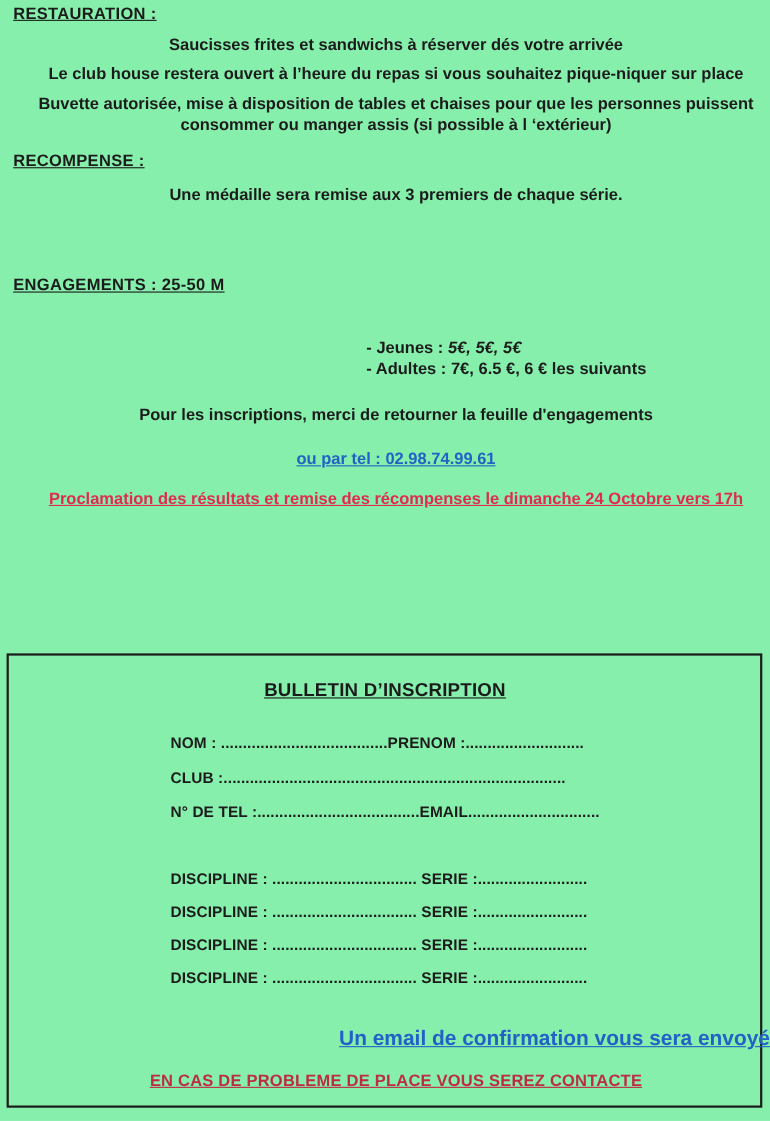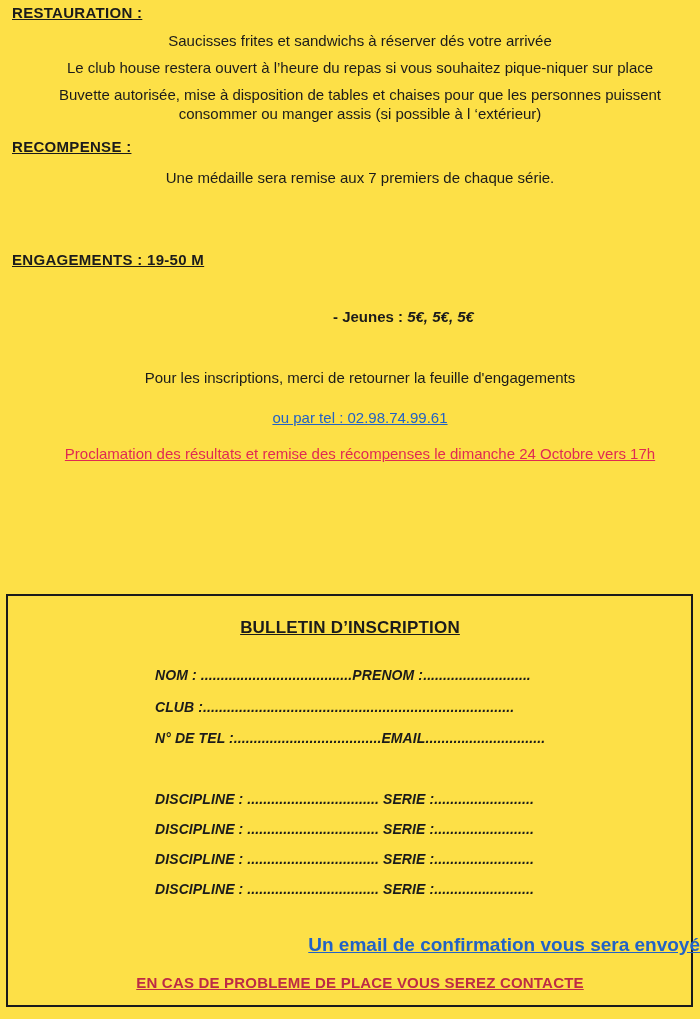--- a/index.html
+++ b/index.html
@@ -5,29 +5,29 @@
   * { margin: 0; padding: 0; box-sizing: border-box; }
   html, body { width: 700px; }
   body {
     font-family: "Liberation Sans", sans-serif;
     background: #e9e9e9;
   }
   .page {
     position: relative;
     width: 700px;
     height: 1019px;
-    background: #fde047;
+    background: #86efac;
     color: #1b1b1b;
     overflow: hidden;
   }
   .line {
     position: absolute;
     left: 0;
     right: 0;
-    font-weight: normal;
+    font-weight: bold;
     font-size: 15px;
     line-height: 19px;
     white-space: nowrap;
     padding-left: 20px;
   }
   .center { text-align: center; }
   .sec-heading {
     position: absolute;
     left: 12px;
     font-size: 15px;
@@ -72,21 +72,20 @@
     letter-spacing: 0.2px;
   }
   .form-line {
     position: absolute;
     left: 155px;
     font-size: 14px;
     font-weight: bold;
     line-height: 18px;
     white-space: nowrap;
     letter-spacing: 0.1px;
-    font-style: italic;
   }
   .confirm-line {
     position: absolute;
     left: 0; right: 0;
     text-align: right;
     font-size: 19px;
     font-weight: bold;
     color: #2262c6;
     text-decoration: underline;
     white-space: nowrap;
@@ -110,25 +109,28 @@
 <div class="page">
 
   <div class="sec-heading" style="top:4px">RESTAURATION :</div>
 
   <div class="line center" style="top:31px">Saucisses frites et sandwichs à réserver dés votre arrivée</div>
   <div class="line center" style="top:85px">Buvette autorisée, mise à disposition de tables et chaises pour que les personnes puissent</div>
   <div class="line center" style="top:58px">Le club house restera ouvert à l’heure du repas si vous souhaitez pique-niquer sur place</div>
   <div class="line center" style="top:104px">consommer ou manger assis (si possible à l ‘extérieur)</div>
 
   <div class="sec-heading" style="top:138px">RECOMPENSE :</div>
-  <div class="line center" style="top:168px">Une médaille sera remise aux 7 premiers de chaque série.</div>
+  <div class="line center" style="top:168px">Une médaille sera remise aux 3 premiers de chaque série.</div>
 
-  <div class="sec-heading" style="top:251px">ENGAGEMENTS : 19-50 M</div>
+  <div class="sec-heading" style="top:251px">ENGAGEMENTS : 25-50 M</div>
   <div class="fees" style="top:281px">
     <span>- Jeunes :  </span><span class="val-italic">5€, 5€, 5€</span>
+  </div>
+  <div class="fees" style="top:300px">
+    <span>- Adultes :  </span><span>7€, 6.5 €, 6 € les suivants</span>
   </div>
 
   <div class="line center" style="top:368px">Pour les inscriptions, merci de retourner la feuille d'engagements</div>
   <div class="line center" style="top:408px">
     <a class="blue-underline" href="#">ou par tel : 02.98.74.99.61</a>
   </div>
 
   <div class="line center red-line" style="top:444px">Proclamation des résultats et remise des récompenses le dimanche 24 Octobre vers 17h</div>
 
   <div class="form-box"></div>

